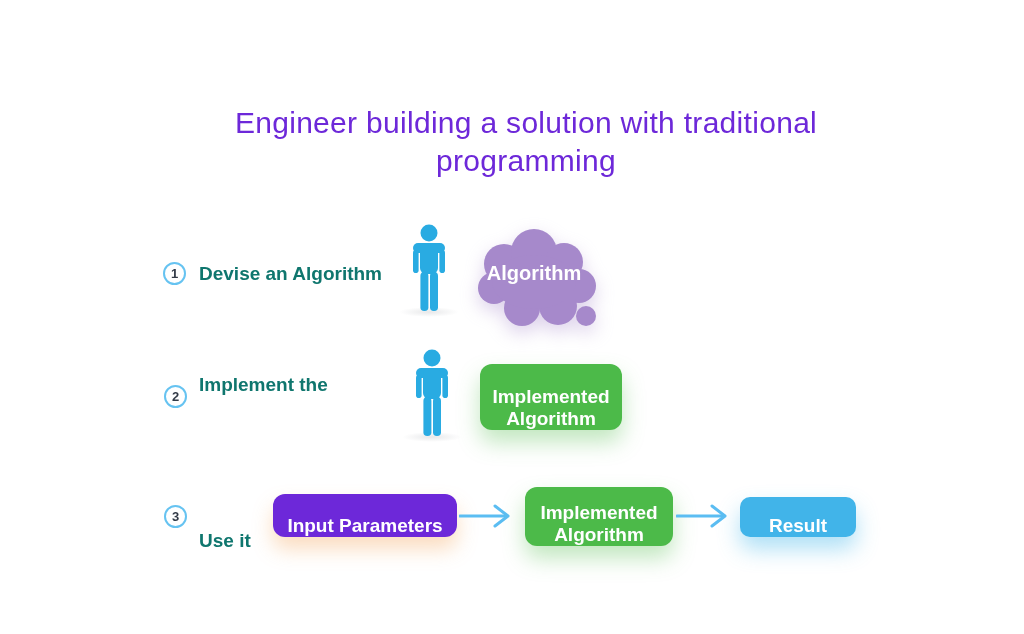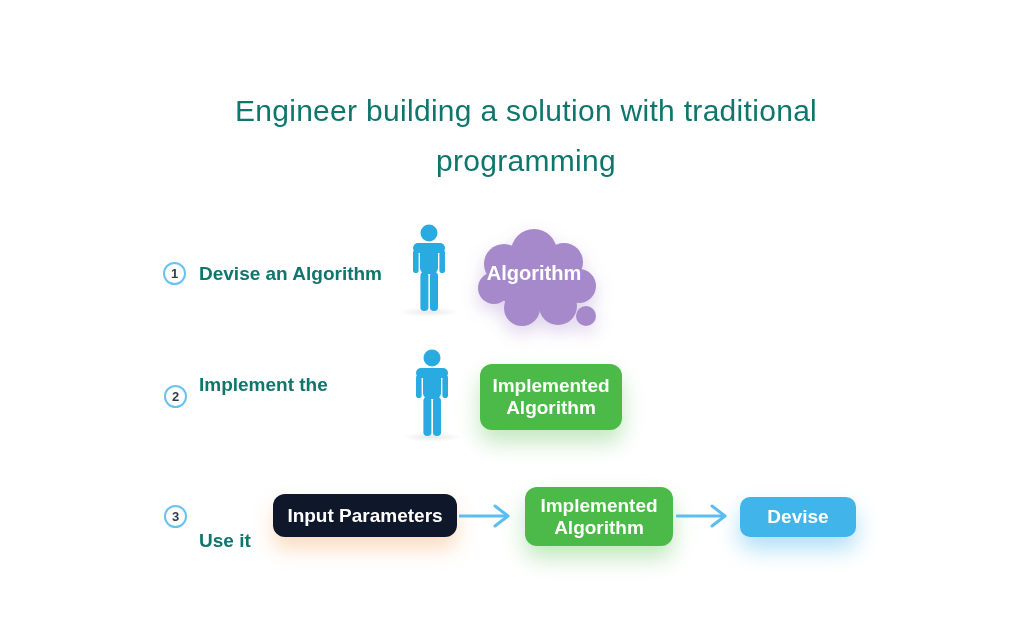--- a/index.html
+++ b/index.html
@@ -1,24 +1,24 @@
 <!DOCTYPE html>
 <html><head>
 <meta charset="utf-8">
 <style>
   html,body { margin:0; padding:0; background:#ffffff; }
   .canvas {
     position:relative; width:1024px; height:634px; background:#ffffff;
     font-family:"Liberation Sans", sans-serif; overflow:hidden;
   }
   .title {
-    position:absolute; top:86px; left:0; right:0; margin:0 auto;
+    position:absolute; top:86px; left:0; right:0; margin:18px auto;
     max-width:680px; transform:translateX(14px);
-    text-align:center; font-size:30px; line-height:50px; font-weight:400;
-    color:#0f766e; letter-spacing:0.3px;
+    text-align:center; font-size:30px; line-height:38px; font-weight:400;
+    color:#6d28d9; letter-spacing:0.3px;
   }
   .badge {
     position:absolute; width:23px; height:23px; box-sizing:border-box;
     border:2px solid #66c3f1; border-radius:50%;
     display:flex; align-items:center; justify-content:center;
     font-size:13px; font-weight:600; color:#333b48;
   }
   .badge-1 { left:163px; top:262px; }
   .badge-2 { left:164px; top:385px; }
   .badge-3 { left:164px; top:505px; }
@@ -43,26 +43,26 @@
     filter:drop-shadow(0 7px 9px rgba(166,137,203,0.38));
   }
   .cloud-svg { position:absolute; left:0; top:0; }
   .cloud-label {
     position:absolute; left:0; right:0; top:0; bottom:14px;
     display:flex; align-items:center; justify-content:center;
     color:#ffffff; font-size:20px; font-weight:700;
   }
   .box {
     position:absolute; border-radius:12px; color:#ffffff;
-    display:flex; align-items:center; justify-content:center; text-align:center;
+    display:flex; align-items:flex-end; justify-content:center; text-align:center;
     font-size:19px; font-weight:700; line-height:22px;
   }
   .box .two-line span { display:block; }
   .box-green { background:#4cba49; box-shadow:0 12px 22px rgba(76,186,73,0.35); }
-  .box-orange { background:#0f172a; box-shadow:0 12px 20px rgba(245,165,92,0.38); }
+  .box-orange { background:#6d28d9; box-shadow:0 12px 20px rgba(245,165,92,0.38); }
   .box-blue { background:#41b4e9; box-shadow:0 12px 22px rgba(65,180,233,0.42); }
   .impl-box-row2 { left:480px; top:364px; width:142px; height:66px; }
   .input-box { left:273px; top:494px; width:184px; height:43px; }
   .impl-box-row3 { left:525px; top:487px; width:148px; height:59px; }
   .result-box { left:740px; top:497px; width:116px; height:40px; border-radius:10px; }
   .arrow { position:absolute; width:54px; height:26px; }
   .arrow-1 { left:459px; top:503px; }
   .arrow-2 { left:676px; top:503px; }
 </style>
 </head>
@@ -158,16 +158,16 @@
   </div>
 
   <svg class="arrow arrow-2" viewBox="0 0 54 26">
     <g stroke="#5bbdf2" stroke-width="3" fill="none" stroke-linecap="round" stroke-linejoin="round">
       <path d="M1,13 H46"></path>
       <path d="M36,3 L49,13 L36,23"></path>
     </g>
   </svg>
 
   <div class="box box-blue result-box">
-    <span>Devise</span>
+    <span>Result</span>
   </div>
 
 </div>
 
 </body></html>

